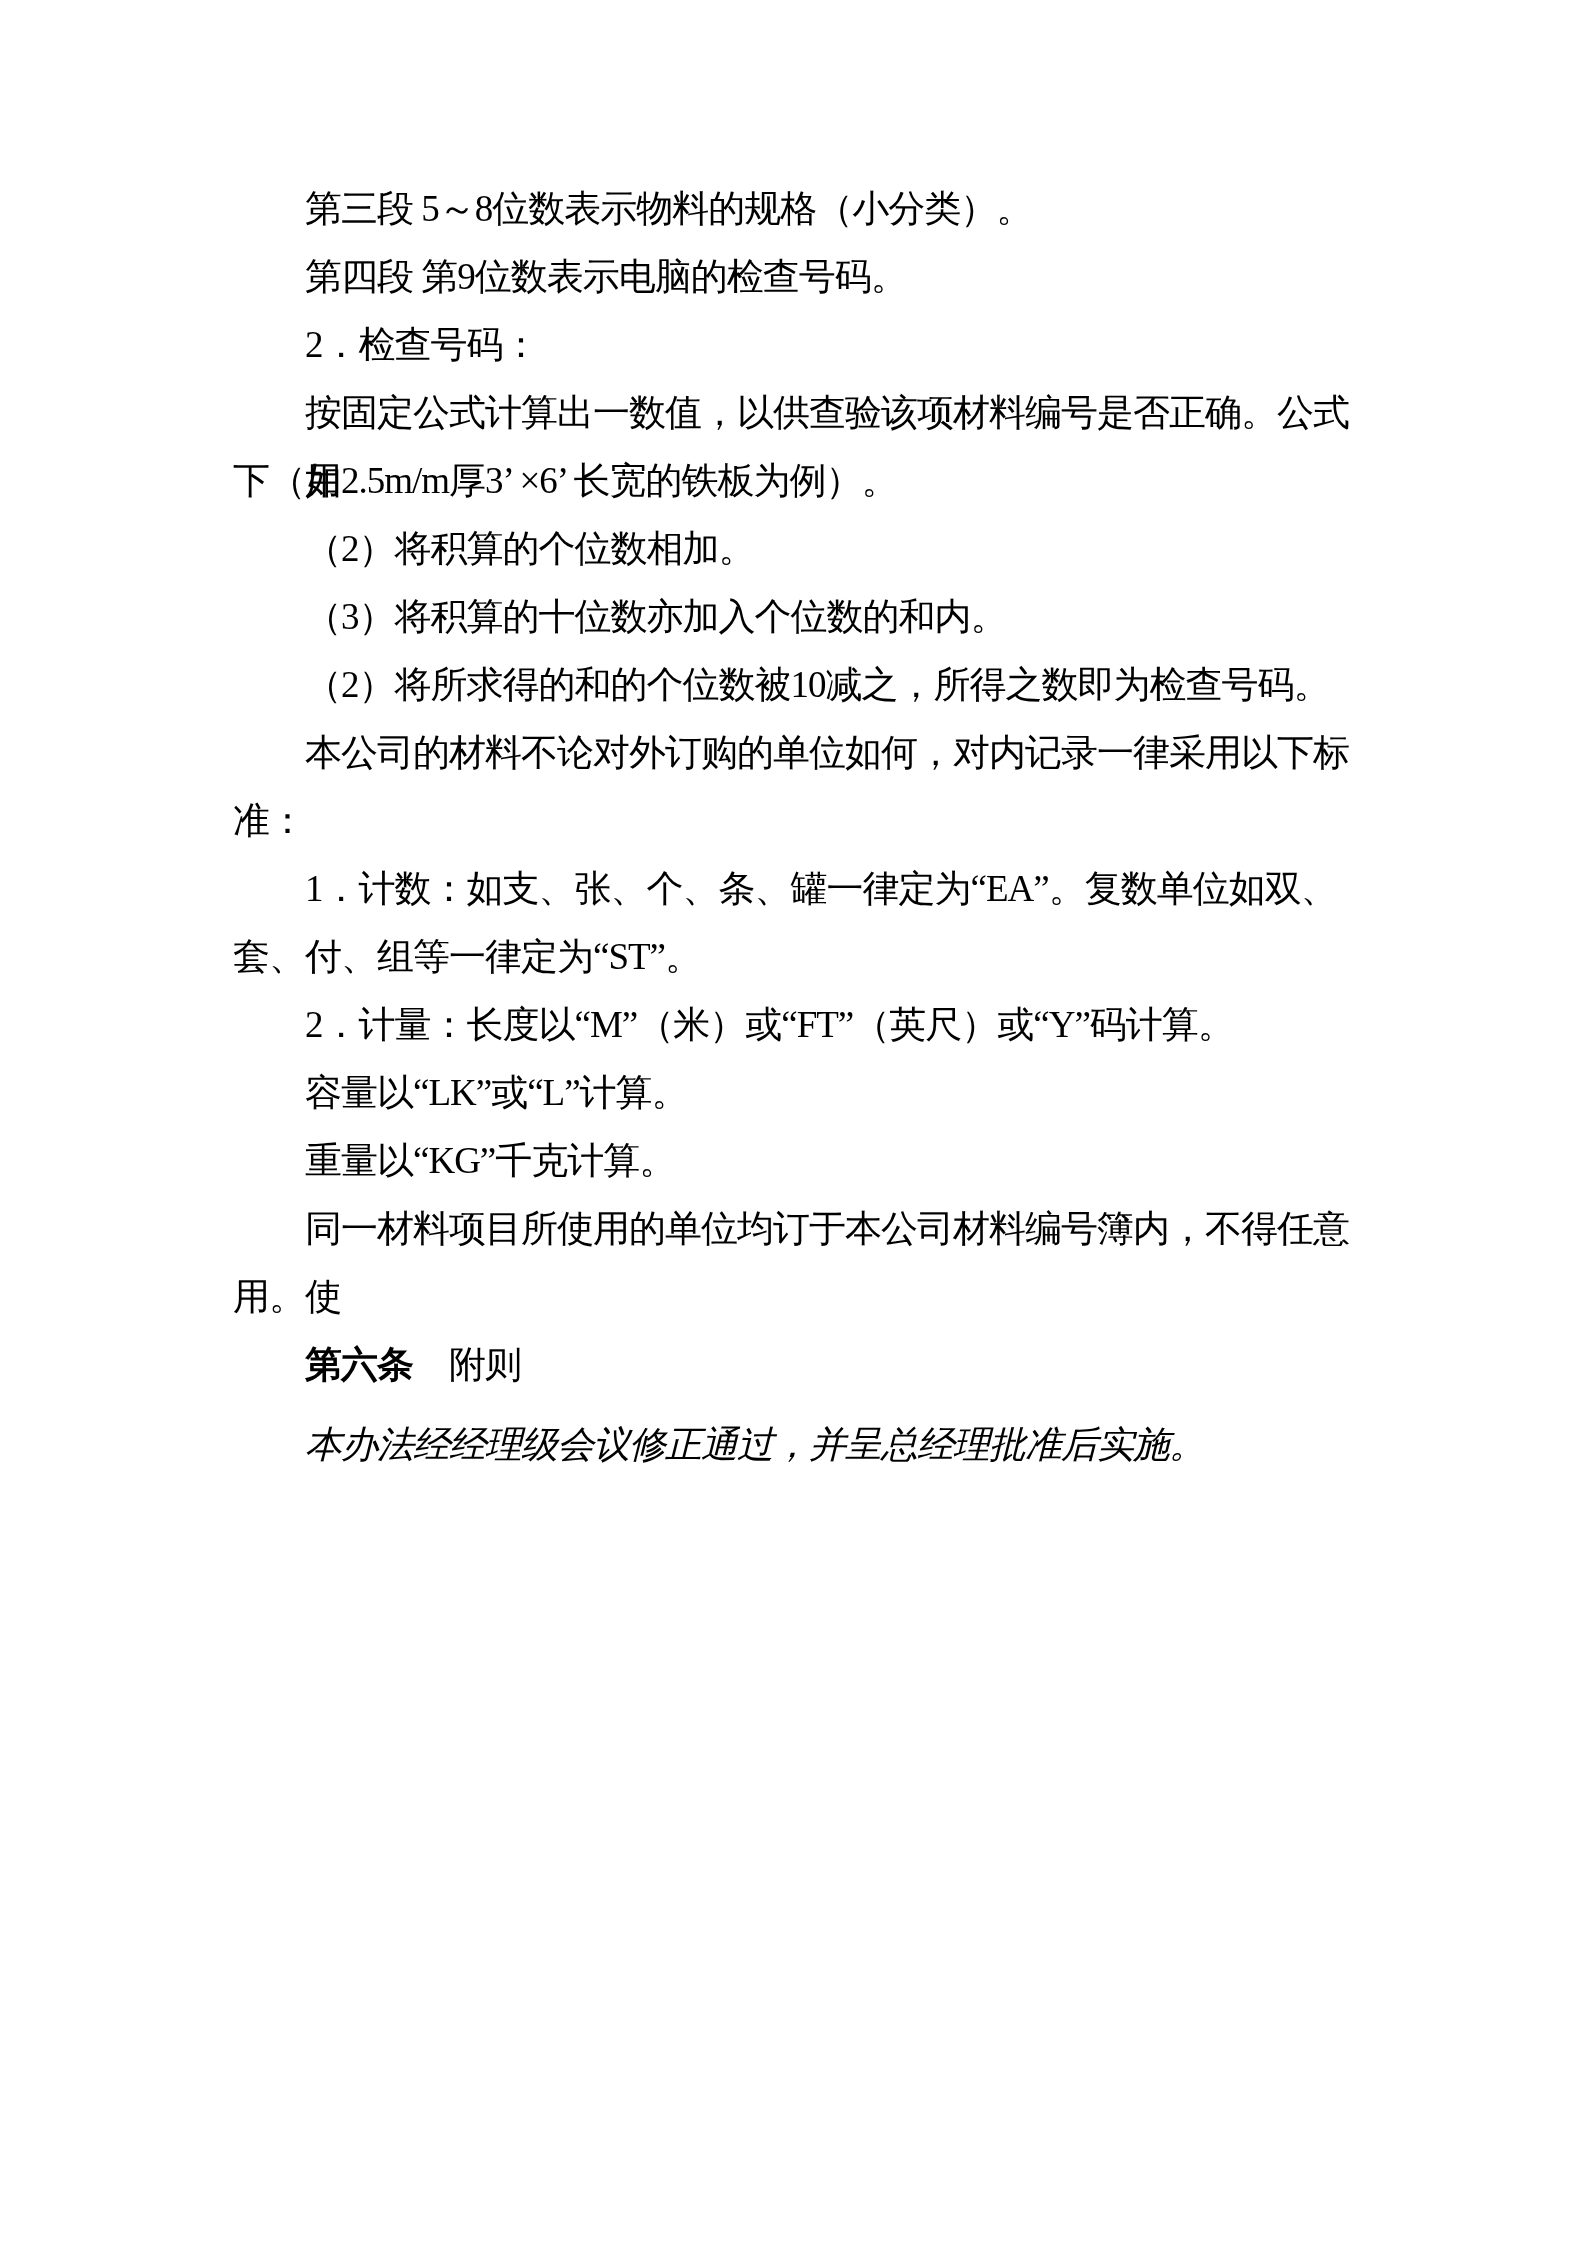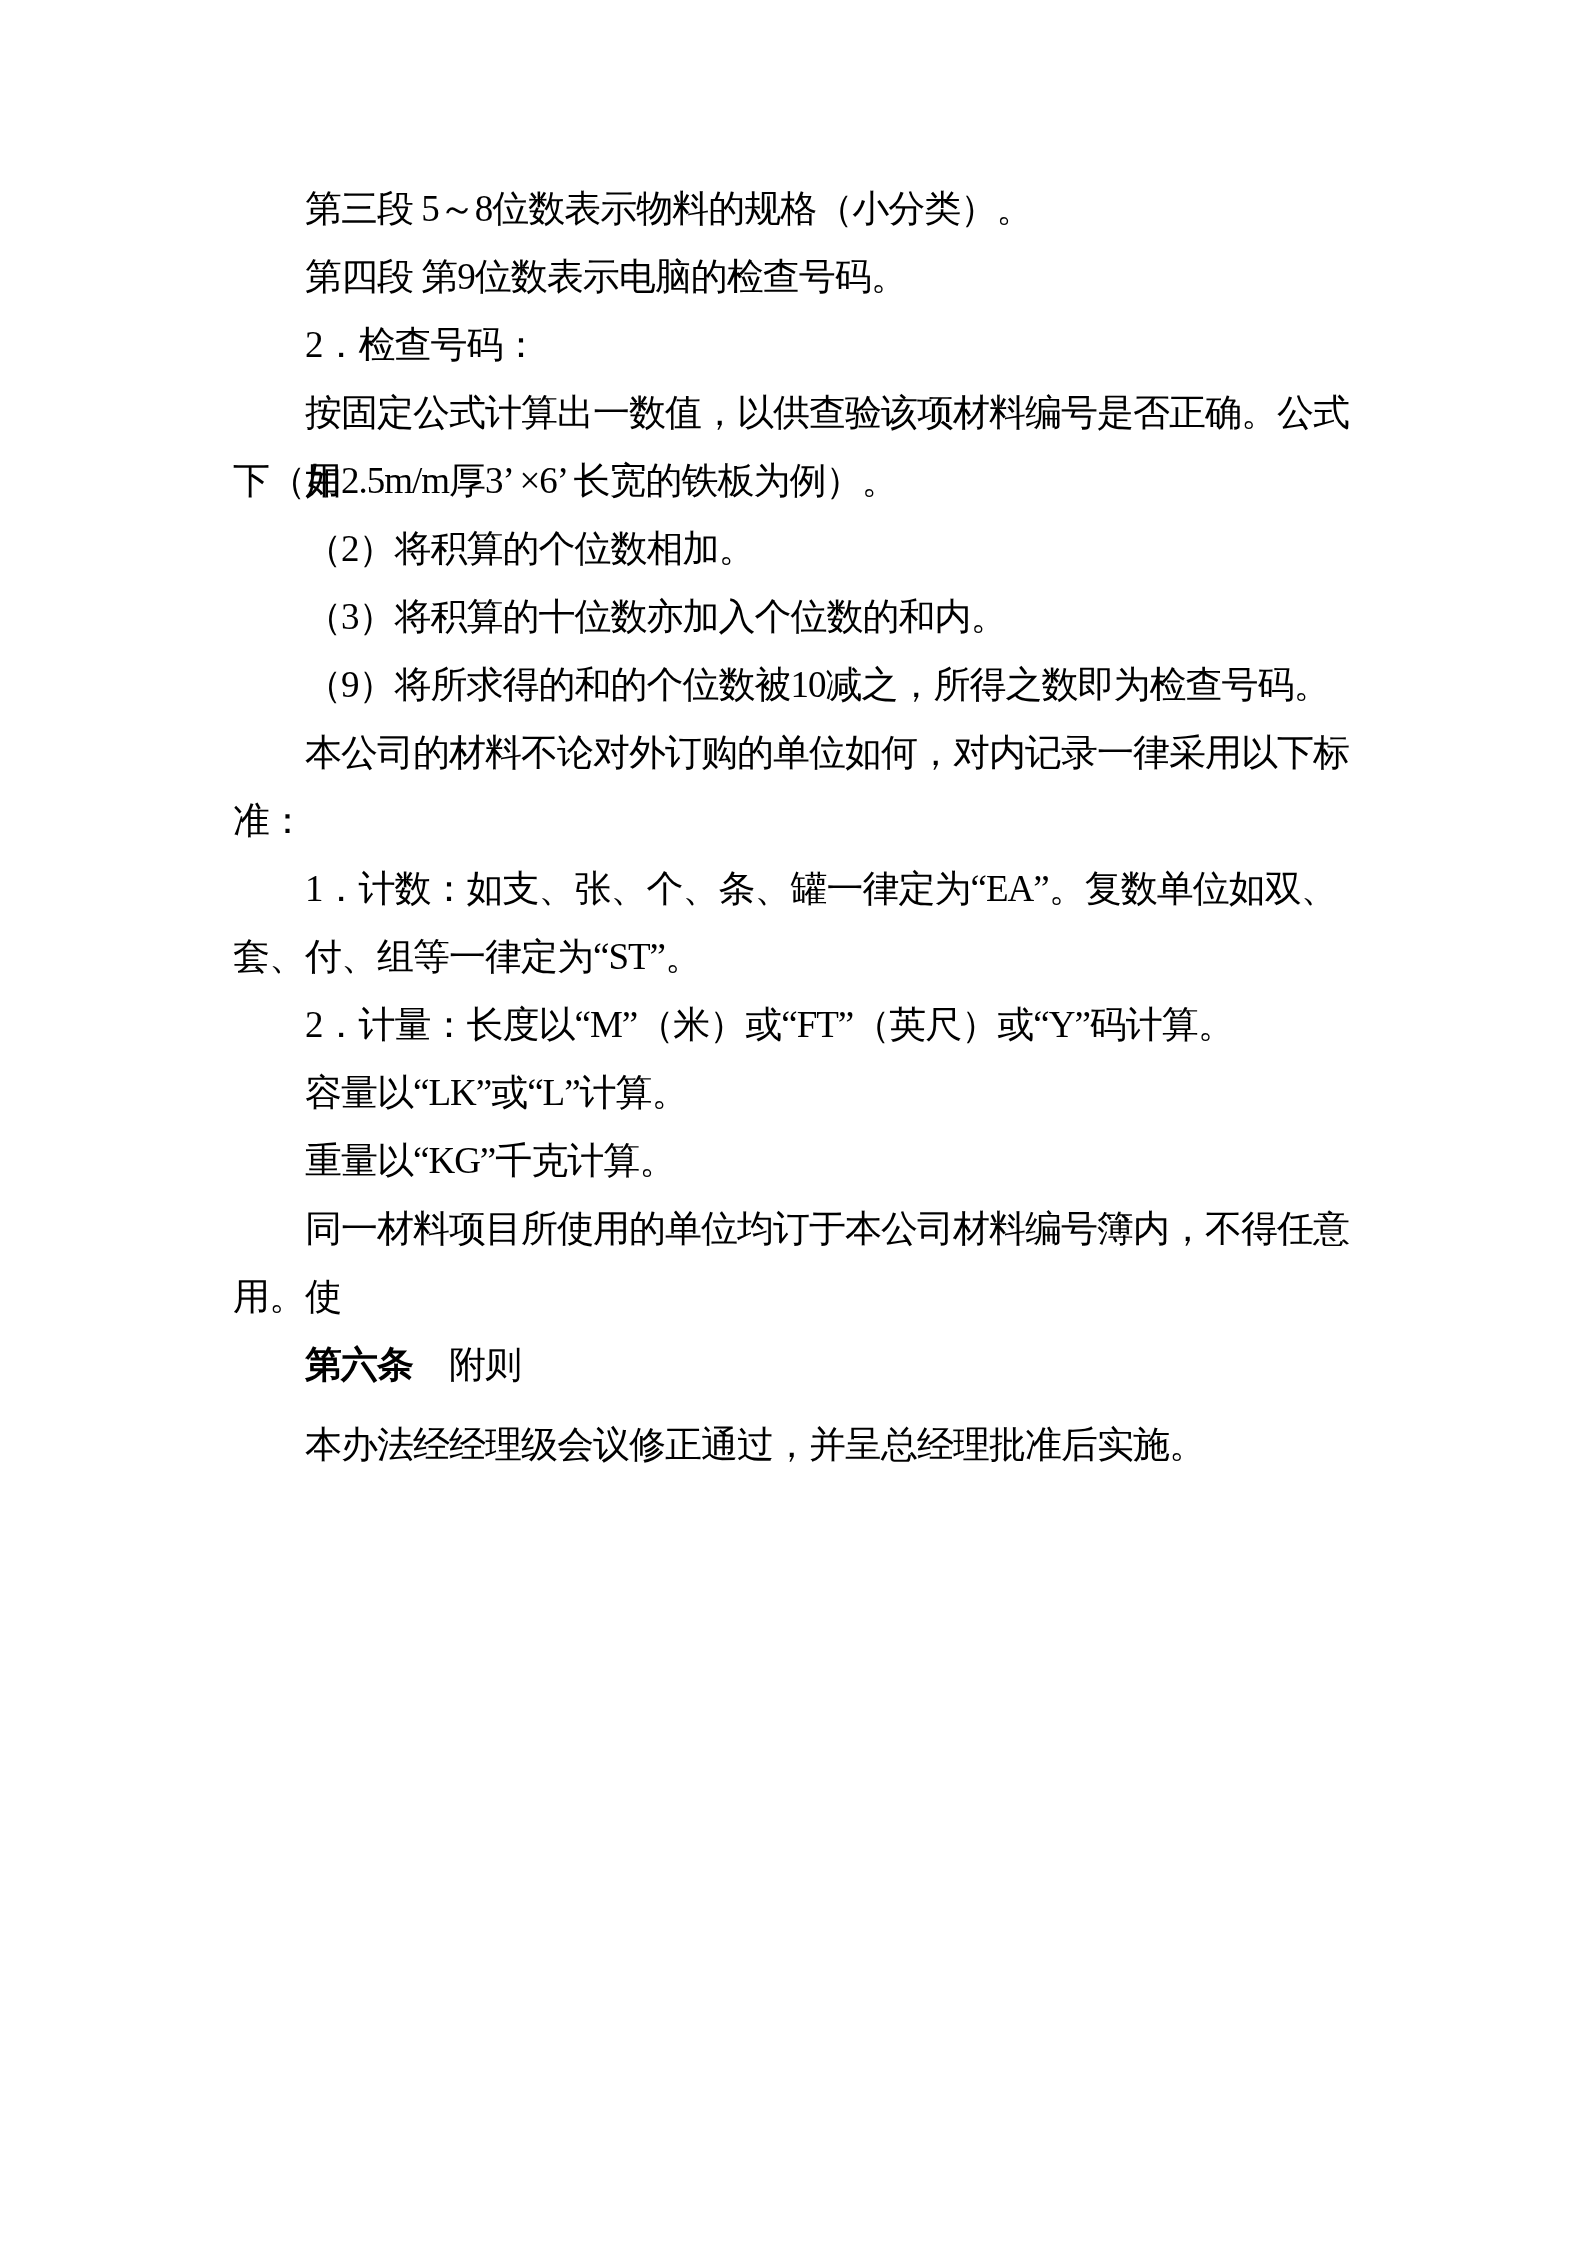--- a/index.html
+++ b/index.html
@@ -27,38 +27,39 @@
   }
   .line {
     white-space: pre-wrap;
     height: 68px;
   }
   .line.indent {
     padding-left: 72px;
   }
   .line.space-before {
     margin-top: 12px;
+    font-style: italic;
   }
   .seg.bold {
     font-weight: bold;
   }
 </style>
 </head>
 <body>
 
 <div class="page">
   <div class="content" id="doc-content">
       <div class="line indent"><span class="seg">第三段 5～8位数表示物料的规格（小分类）。</span></div>
       <div class="line indent"><span class="seg">第四段 第9位数表示电脑的检查号码。</span></div>
       <div class="line indent"><span class="seg">2．检查号码：</span></div>
       <div class="line indent"><span class="seg">按固定公式计算出一数值，以供查验该项材料编号是否正确。公式如</span></div>
       <div class="line"><span class="seg">下（用2.5m/m厚3’ ×6’ 长宽的铁板为例）。</span></div>
       <div class="line indent"><span class="seg">（2）将积算的个位数相加。</span></div>
       <div class="line indent"><span class="seg">（3）将积算的十位数亦加入个位数的和内。</span></div>
-      <div class="line indent"><span class="seg">（9）将所求得的和的个位数被10减之，所得之数即为检查号码。</span></div>
+      <div class="line indent"><span class="seg">（2）将所求得的和的个位数被10减之，所得之数即为检查号码。</span></div>
       <div class="line indent"><span class="seg">本公司的材料不论对外订购的单位如何，对内记录一律采用以下标</span></div>
       <div class="line"><span class="seg">准：</span></div>
       <div class="line indent"><span class="seg">1．计数：如支、张、个、条、罐一律定为“EA”。复数单位如双、</span></div>
       <div class="line"><span class="seg">套、付、组等一律定为“ST”。</span></div>
       <div class="line indent"><span class="seg">2．计量：长度以“M”（米）或“FT”（英尺）或“Y”码计算。</span></div>
       <div class="line indent"><span class="seg">容量以“LK”或“L”计算。</span></div>
       <div class="line indent"><span class="seg">重量以“KG”千克计算。</span></div>
       <div class="line indent"><span class="seg">同一材料项目所使用的单位均订于本公司材料编号簿内，不得任意使</span></div>
       <div class="line"><span class="seg">用。</span></div>
       <div class="line indent"><span class="seg bold">第六条</span><span class="seg">　附则</span></div>

